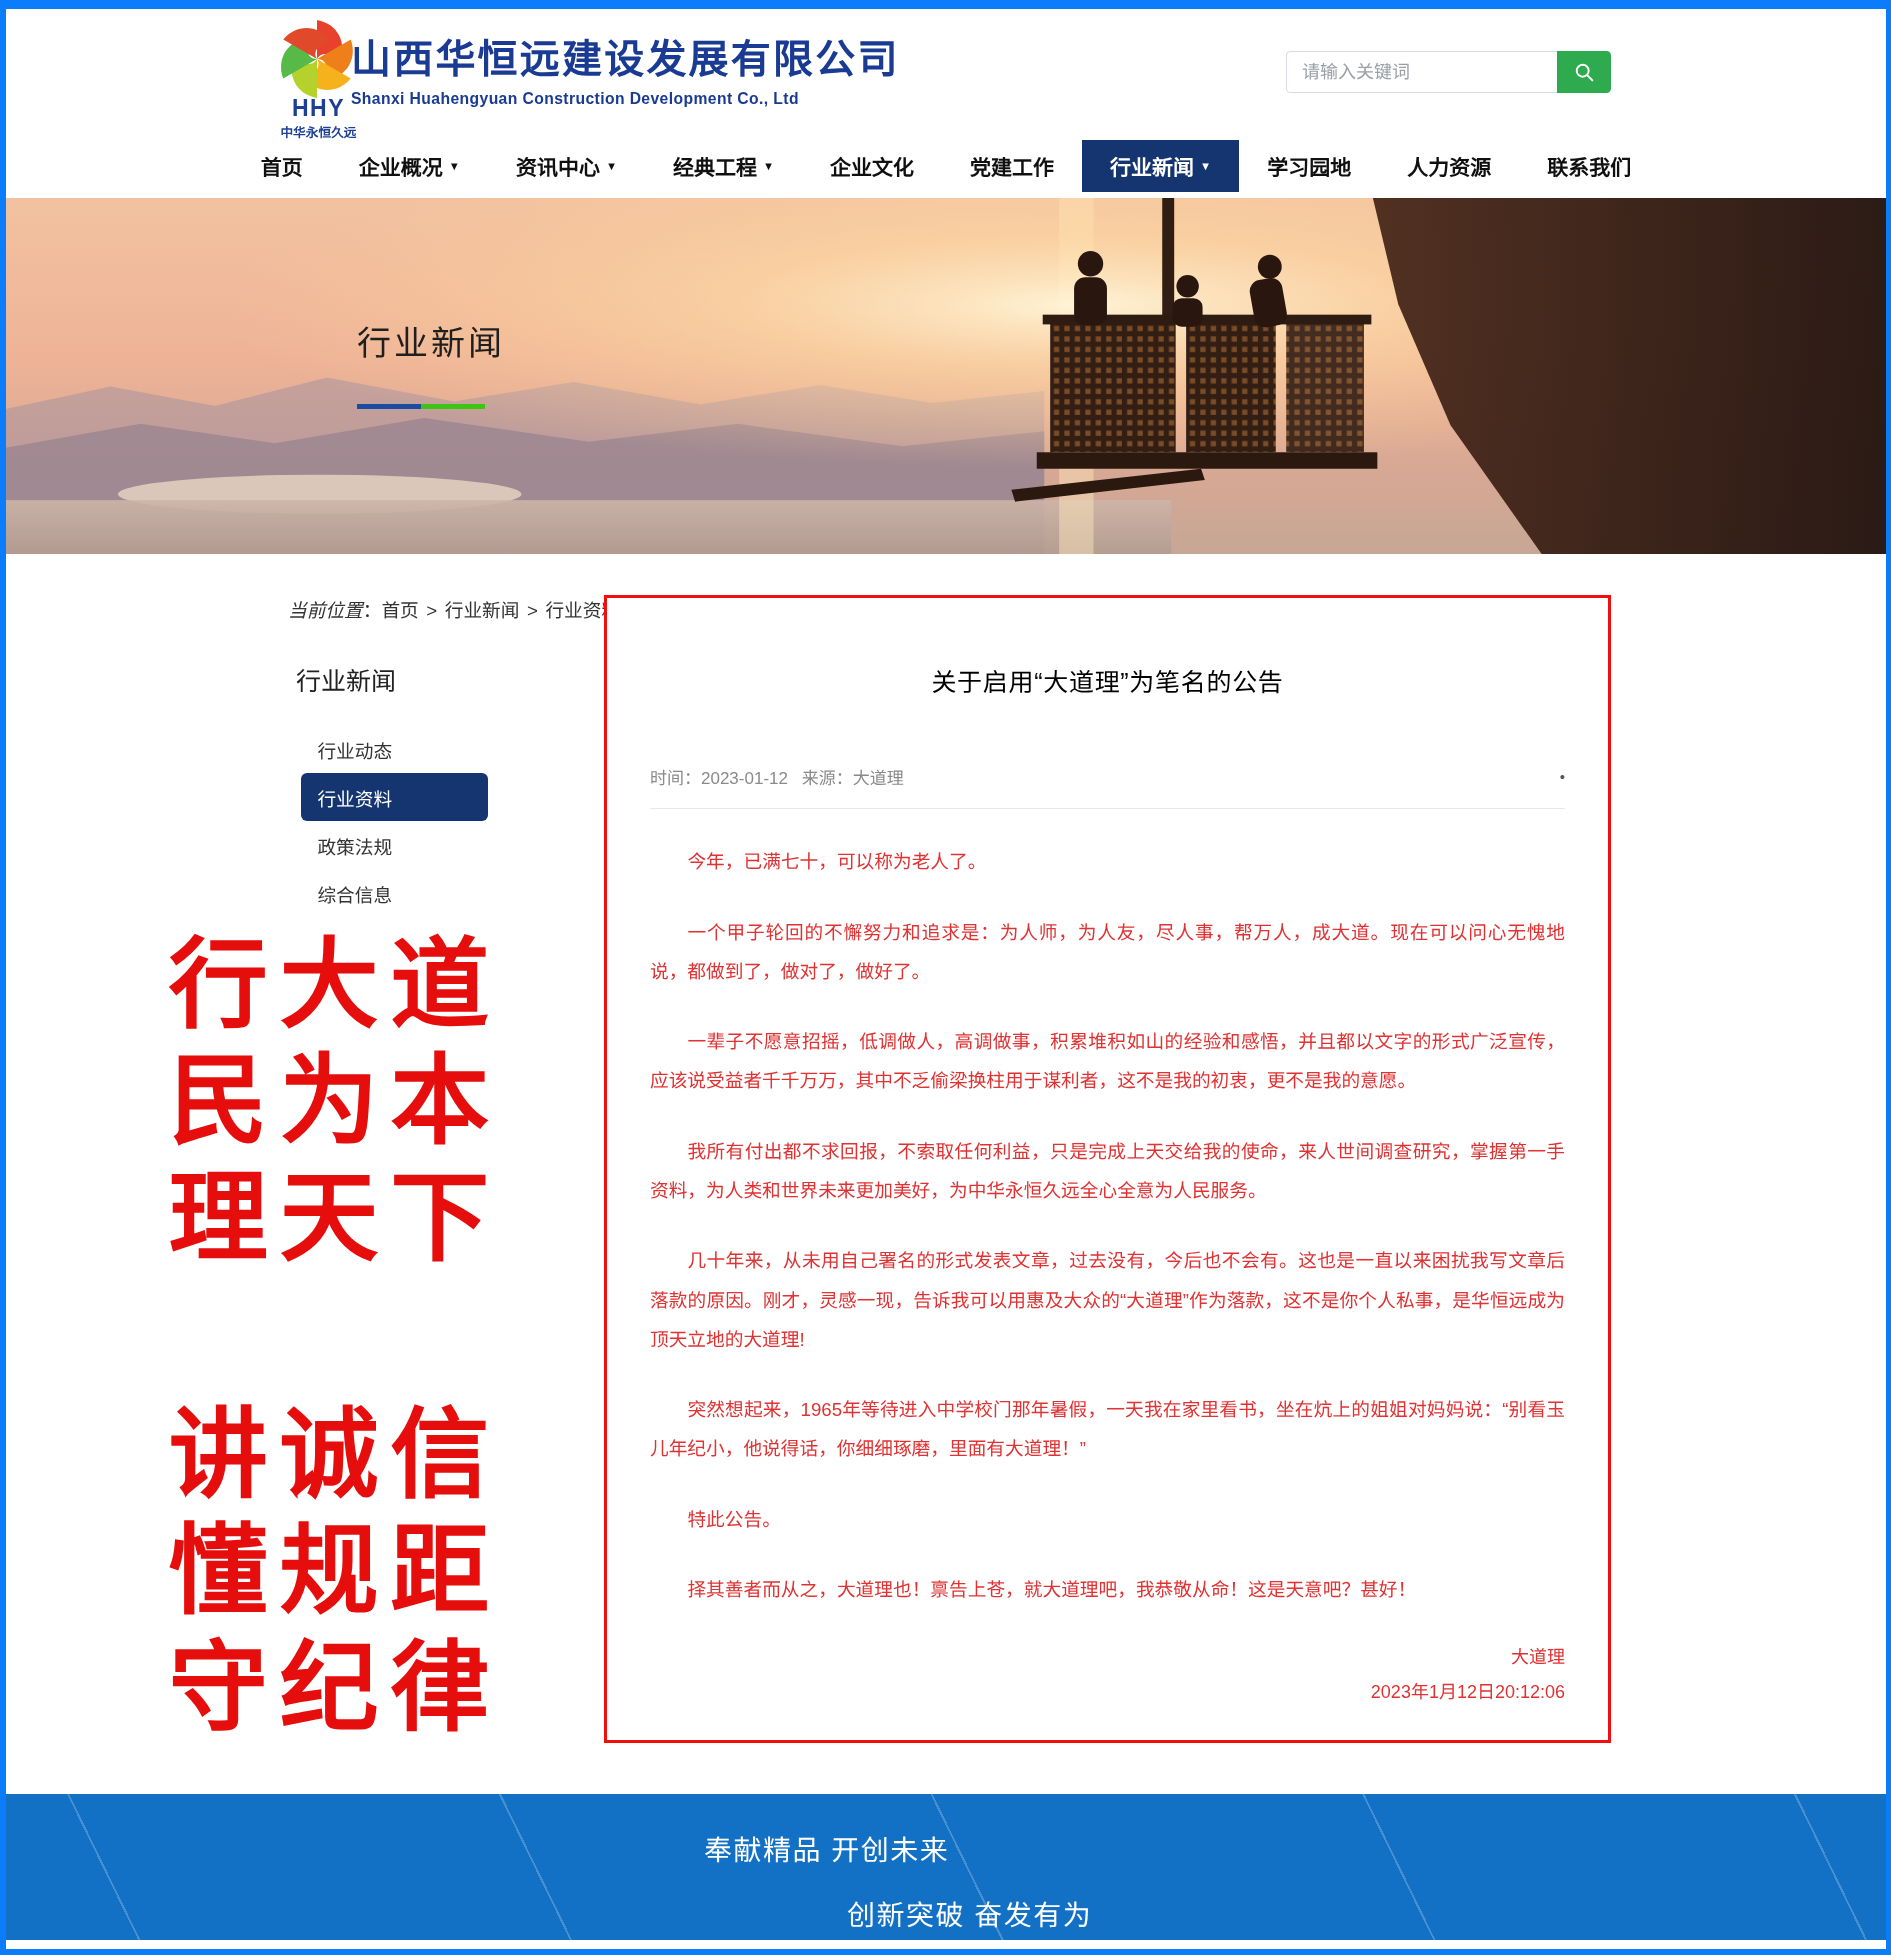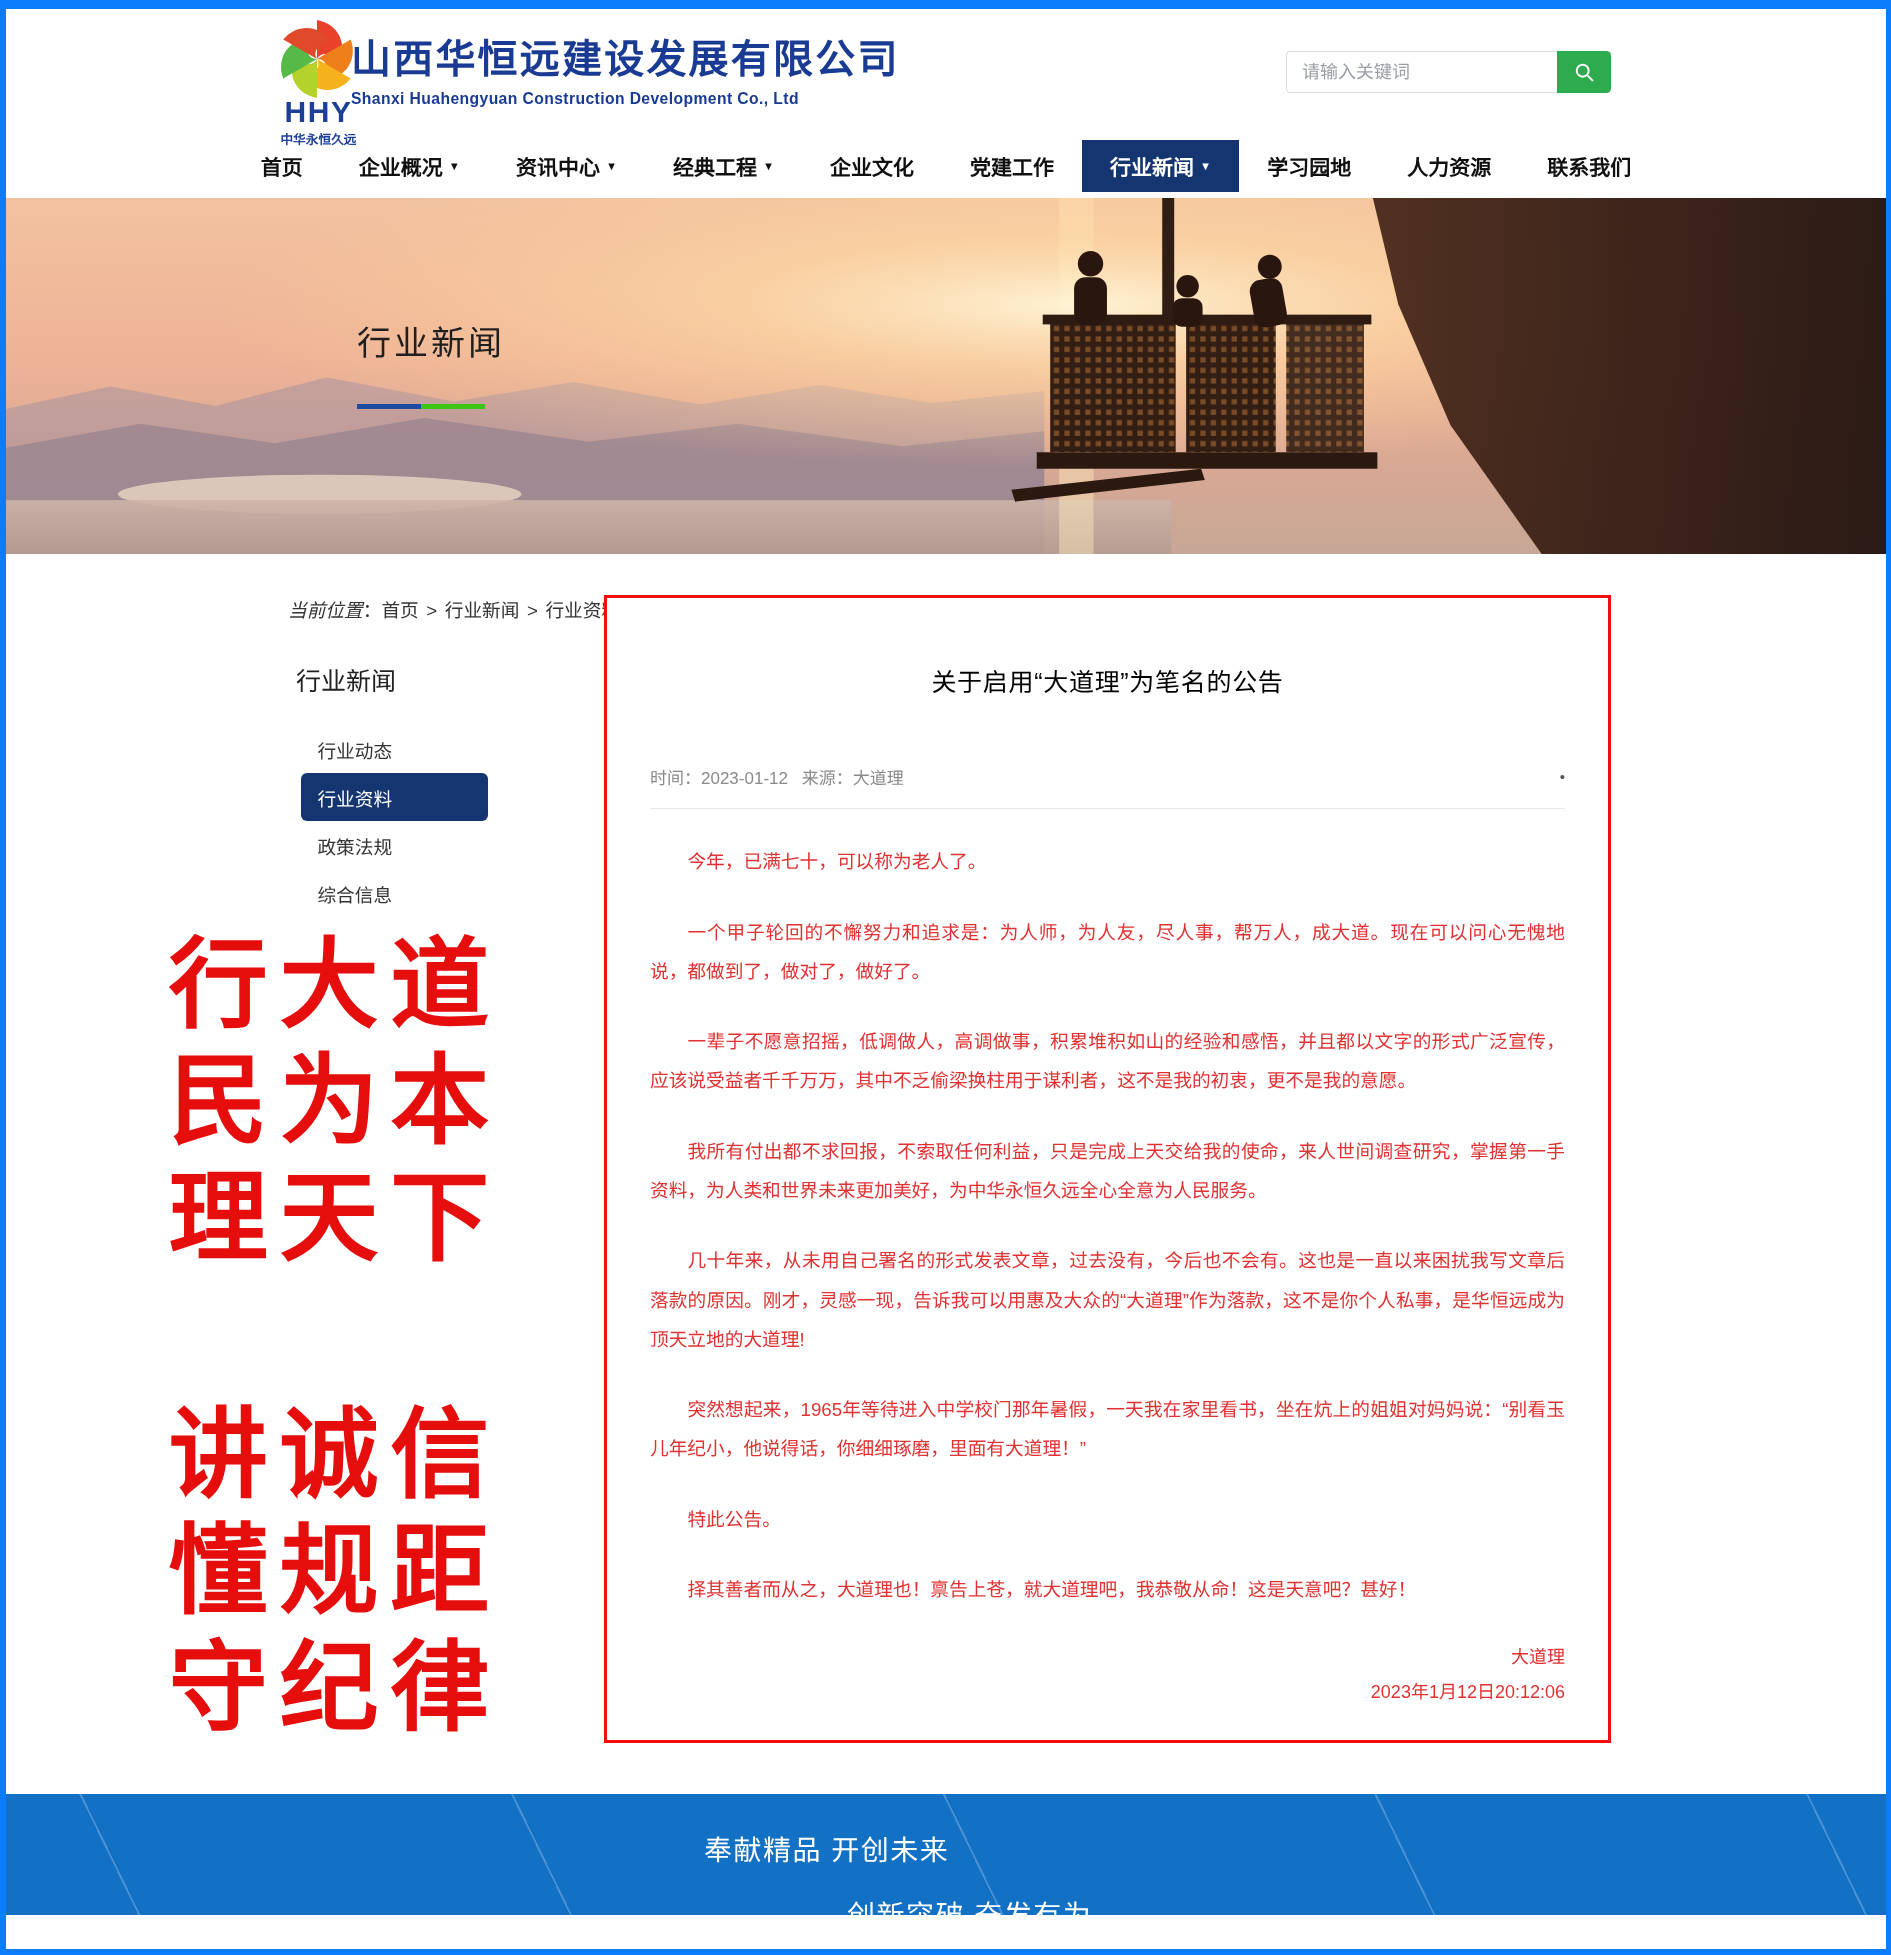--- a/index.html
+++ b/index.html
@@ -7,21 +7,21 @@
   .frame {
     width:1892px; min-height:1955px; background:#fff;
     border:6px solid #0b7dfb; border-top-width:9px;
   }
 
   
   .header { height:125px; background:#fff; position:relative; }
   .logo-wrap { position:absolute; left:263px; top:6px; display:flex; }
   .pinwheel { width:96px; height:88px; }
   .logo-sub { position:absolute; left:263px; top:88px; width:99px; text-align:center; }
-  .logo-hhy { font-size:30px; font-weight:bold; color:#1d3f96; letter-spacing:1.5px; line-height:1; }
+  .logo-hhy { font-size:23px; font-weight:bold; color:#1d3f96; letter-spacing:1.5px; line-height:1; }
   .logo-tag { font-size:12.7px; font-weight:bold; color:#1d3f96; margin-top:2.2px; }
   .company { position:absolute; left:345px; top:18px; }
   .company-cn { font-size:40px; font-weight:bold; color:#1a3b93; letter-spacing:2.2px; }
   .company-en { font-size:15.7px; font-weight:700; color:#1a3b93; margin-top:5px; letter-spacing:0.4px; }
   .search { position:absolute; right:275px; top:42px; display:flex; }
   .search input {
     width:271px; height:42px; border:0.7px solid #d8dde3; border-right:none;
     border-radius:4.5px 0 0 4.5px; padding:0 15px; font-size:18px; color:#333; outline:none;
     font-family:"Liberation Sans", sans-serif;
   }
@@ -80,21 +80,21 @@
   .meta-divider { border:none; border-top:0.7px solid #e8e8e8; margin-top:19.4px; }
   .body-text { margin-top:33px; }
   .body-text p {
     font-size:18.7px; color:#e03232; line-height:2.1; text-indent:2em;
     text-align:justify; margin-bottom:31px;
   }
   .signature { margin-top:19.4px; text-align:right; font-size:18px; color:#e03232; line-height:1.95; }
 
   
   .footer {
-    height:121px; background:#1270c5; position:relative; overflow:hidden; color:#fff;
+    height:146px; background:#1270c5; position:relative; overflow:hidden; color:#fff;
   }
   .footer::before {
     content:""; position:absolute; inset:-45px;
     background:repeating-linear-gradient(64deg, transparent 0 179px, rgba(255,255,255,.22) 179px 181px, transparent 181px 388px);
   }
   .footer-line1 { position:relative; margin:34px 0 0 698px; font-size:28px; font-weight:500; letter-spacing:1.5px; }
   .footer-line2 { position:relative; margin:25.4px 0 0 841px; font-size:28px; font-weight:500; letter-spacing:1.5px; }
 </style>
 </head>
 <body>

